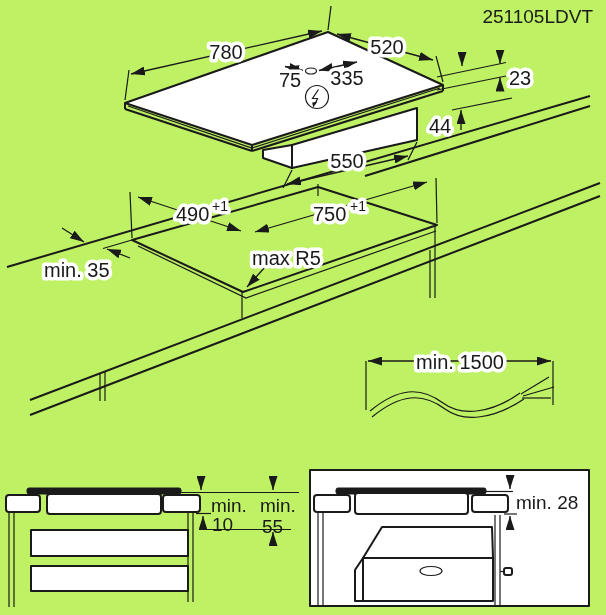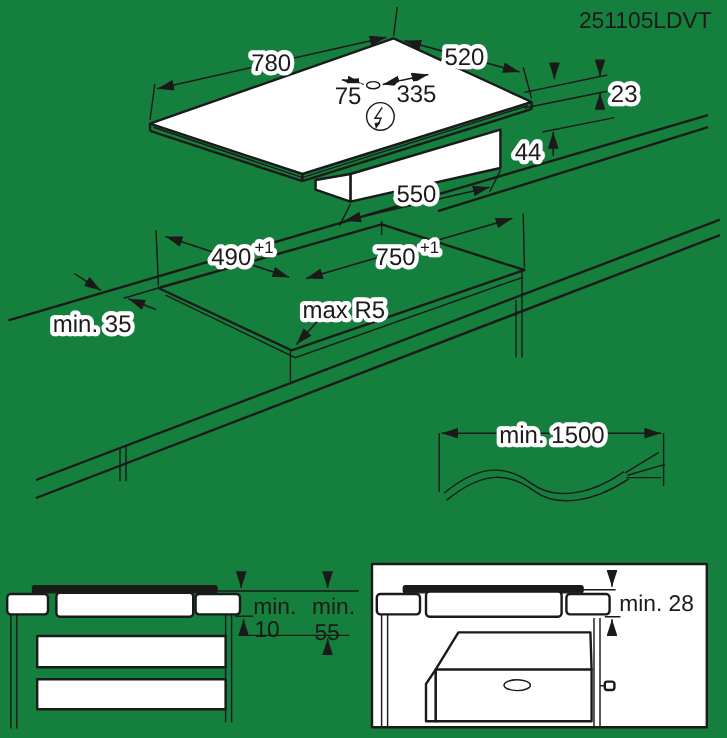--- a/index.html
+++ b/index.html
@@ -1,16 +1,16 @@
 <!DOCTYPE html>
 <html><head>
 <meta charset="utf-8">
 <style>
   html,body{margin:0;padding:0;background:#fff;}
-  #stage{width:606px;height:615px;position:relative;background:#15803d;overflow:hidden;}
+  #stage{width:606px;height:615px;position:relative;background:#bef264;overflow:hidden;}
   svg{display:block;}
   .ln{stroke:#1a1a1a;stroke-width:2;fill:none;stroke-linejoin:round;}
   .lnw{stroke:#1a1a1a;stroke-width:2;fill:#fff;stroke-linejoin:round;}
   .thin{stroke:#1a1a1a;stroke-width:1.2;fill:none;}
   .dim{stroke:#1a1a1a;stroke-width:1.3;fill:none;}
   .dark{fill:#1a1a1a;stroke:#1a1a1a;stroke-width:1;}
   text{font-family:"Liberation Sans","DejaVu Sans",sans-serif;fill:#1a1a1a;}
   .t20{font-size:20px;}
   .t19{font-size:19px;}
   .t14{font-size:14px;}

